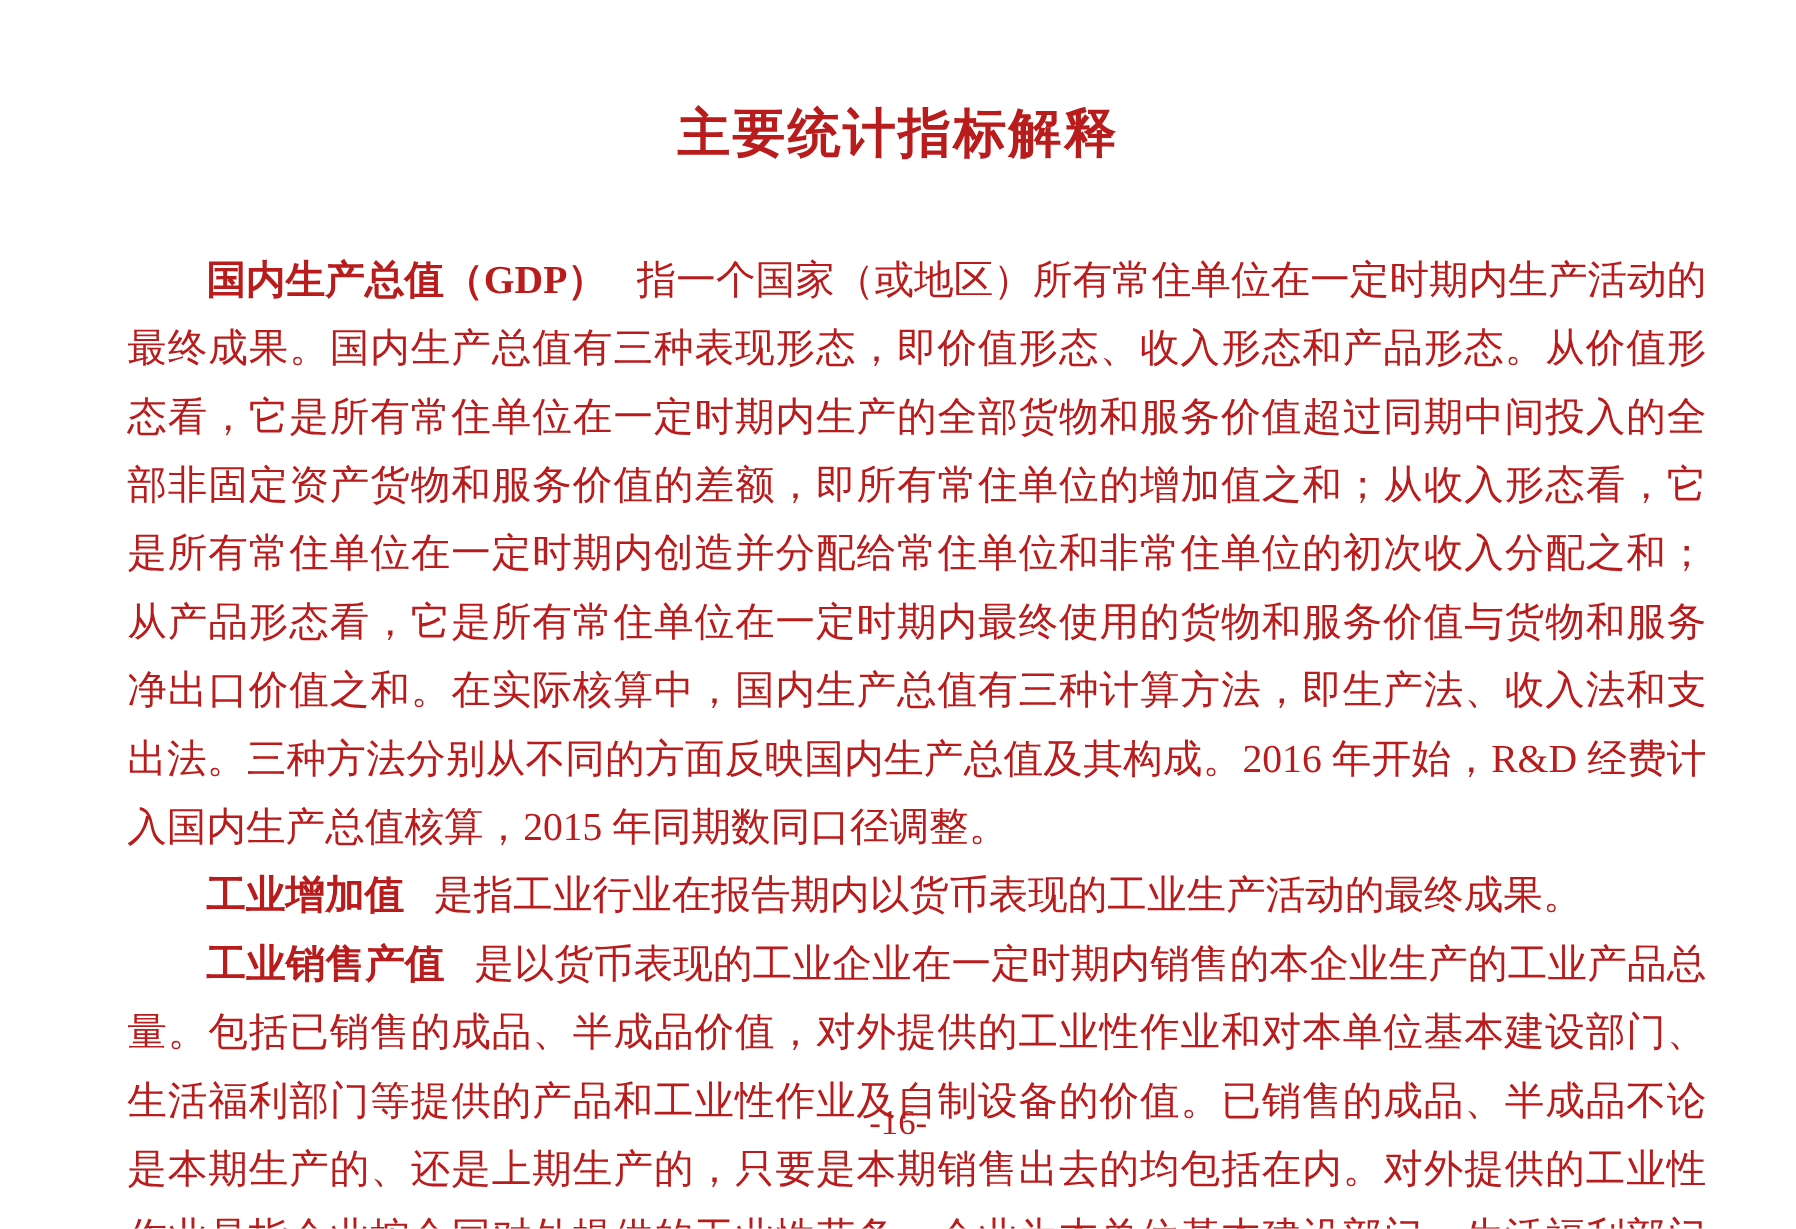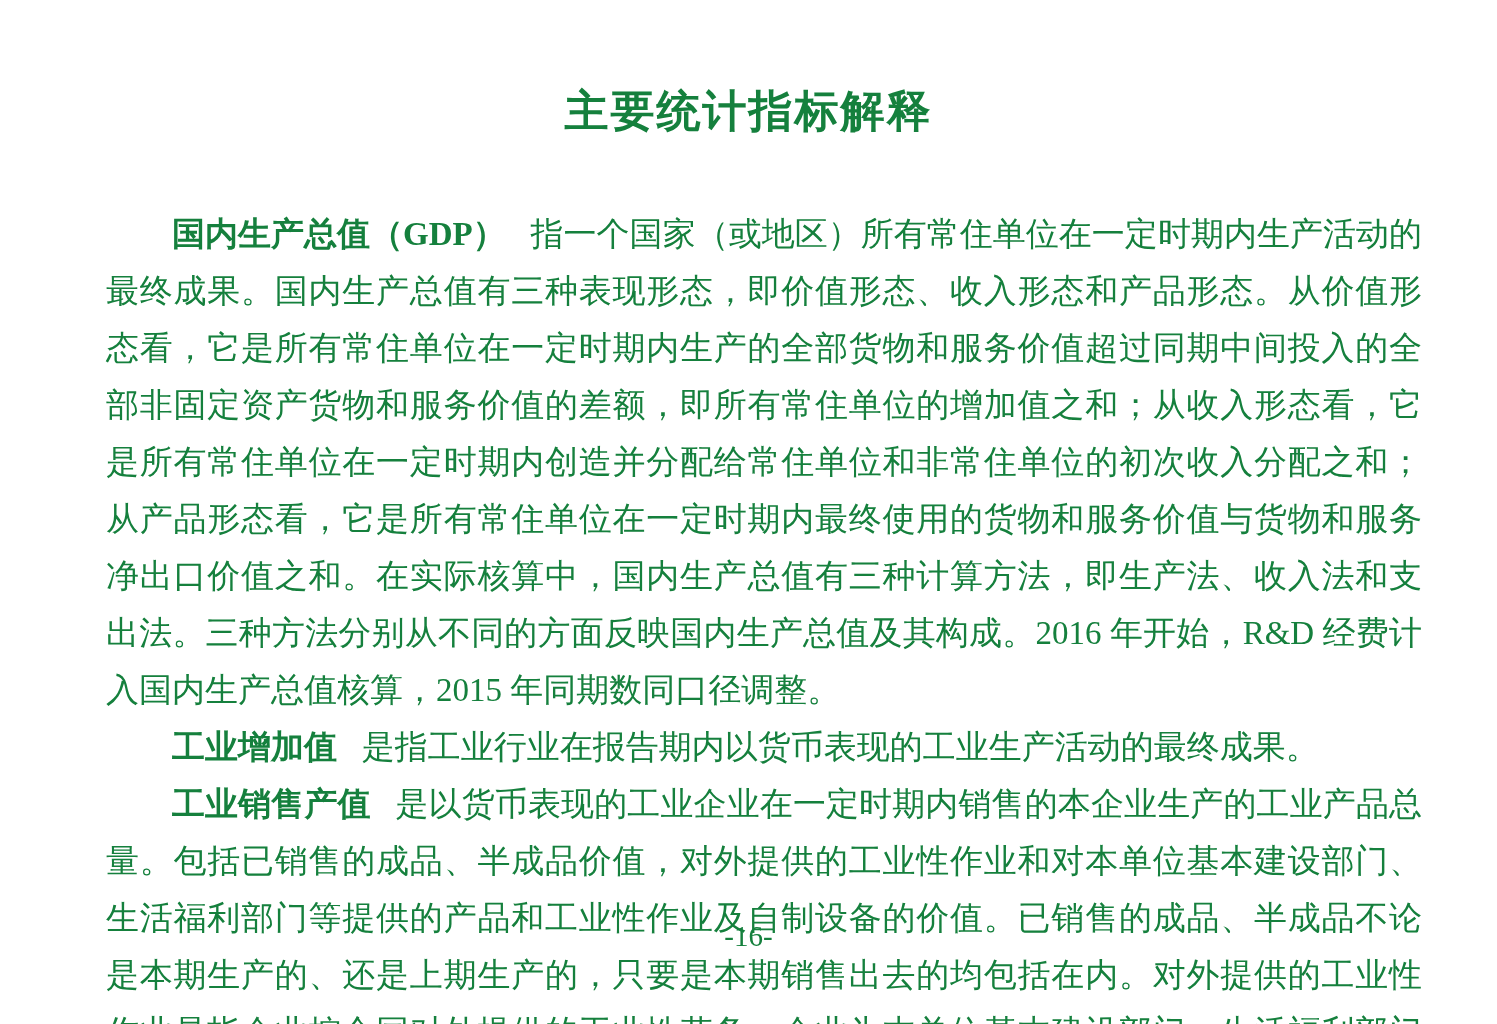--- a/index.html
+++ b/index.html
@@ -5,21 +5,21 @@
   html, body {
     margin: 0;
     padding: 0;
     background: #ffffff;
   }
   .page {
     position: relative;
     width: 1497px;
     height: 1024px;
     background: #ffffff;
-    color: #15803d;
+    color: #b91c1c;
     font-family: "Liberation Serif", "DejaVu Serif", serif;
     overflow: hidden;
   }
   .doc-title {
     margin: 0;
     padding-top: 84px;
     text-align: center;
     font-size: 44px;
     font-weight: bold;
     line-height: 56px;

